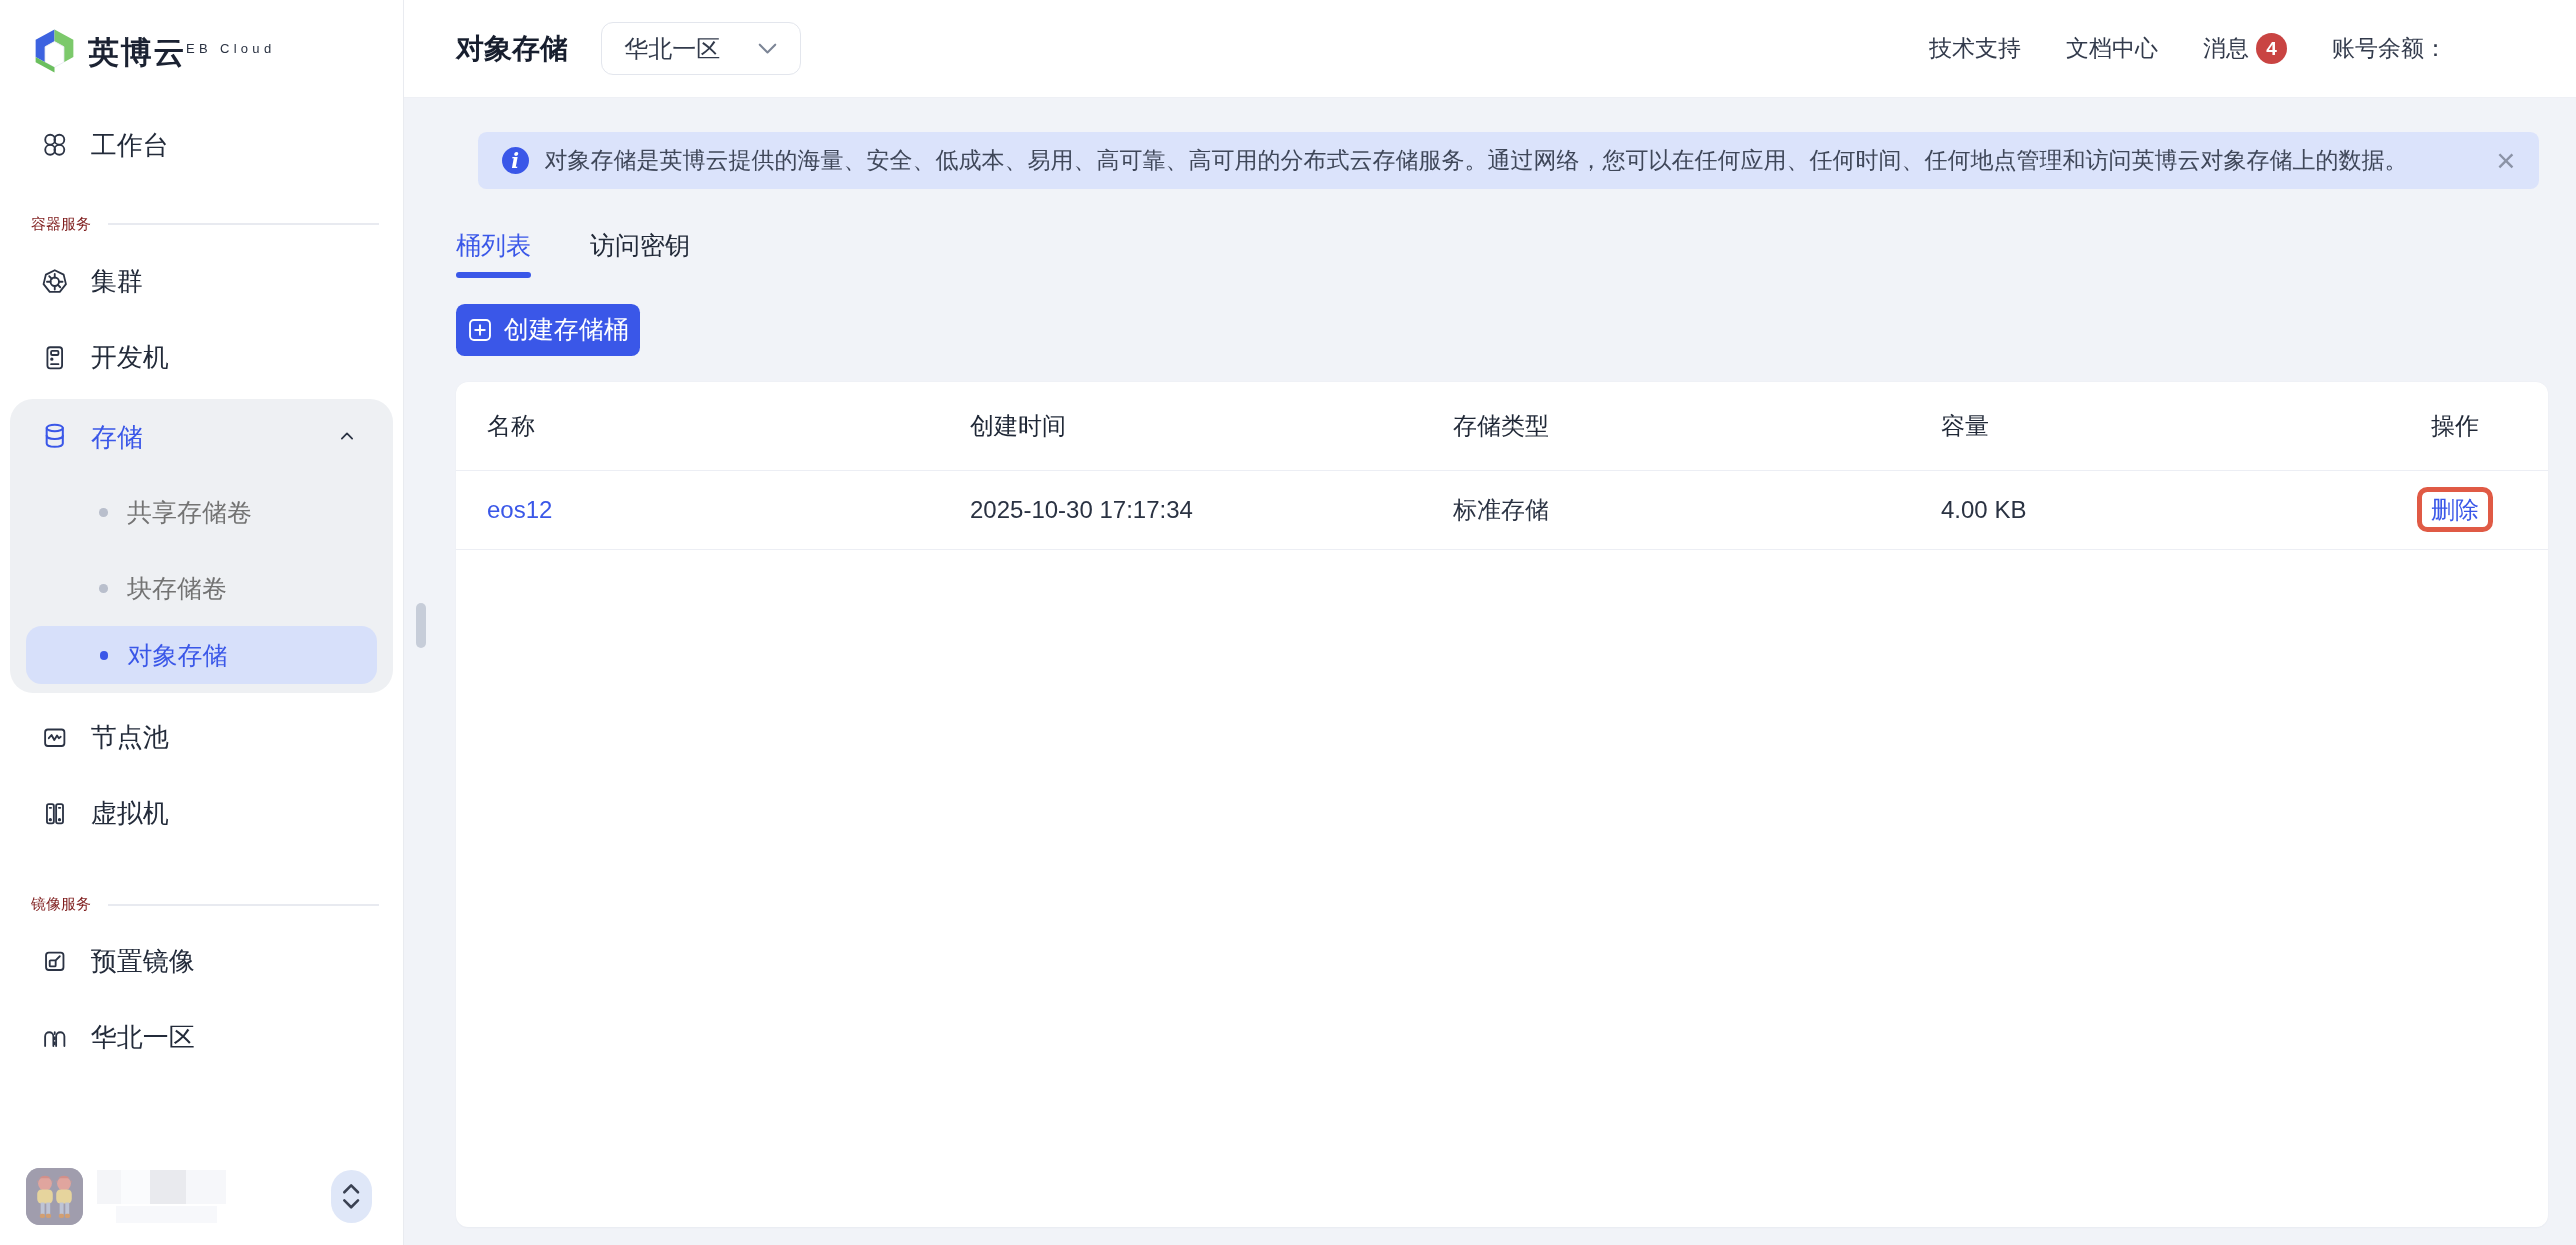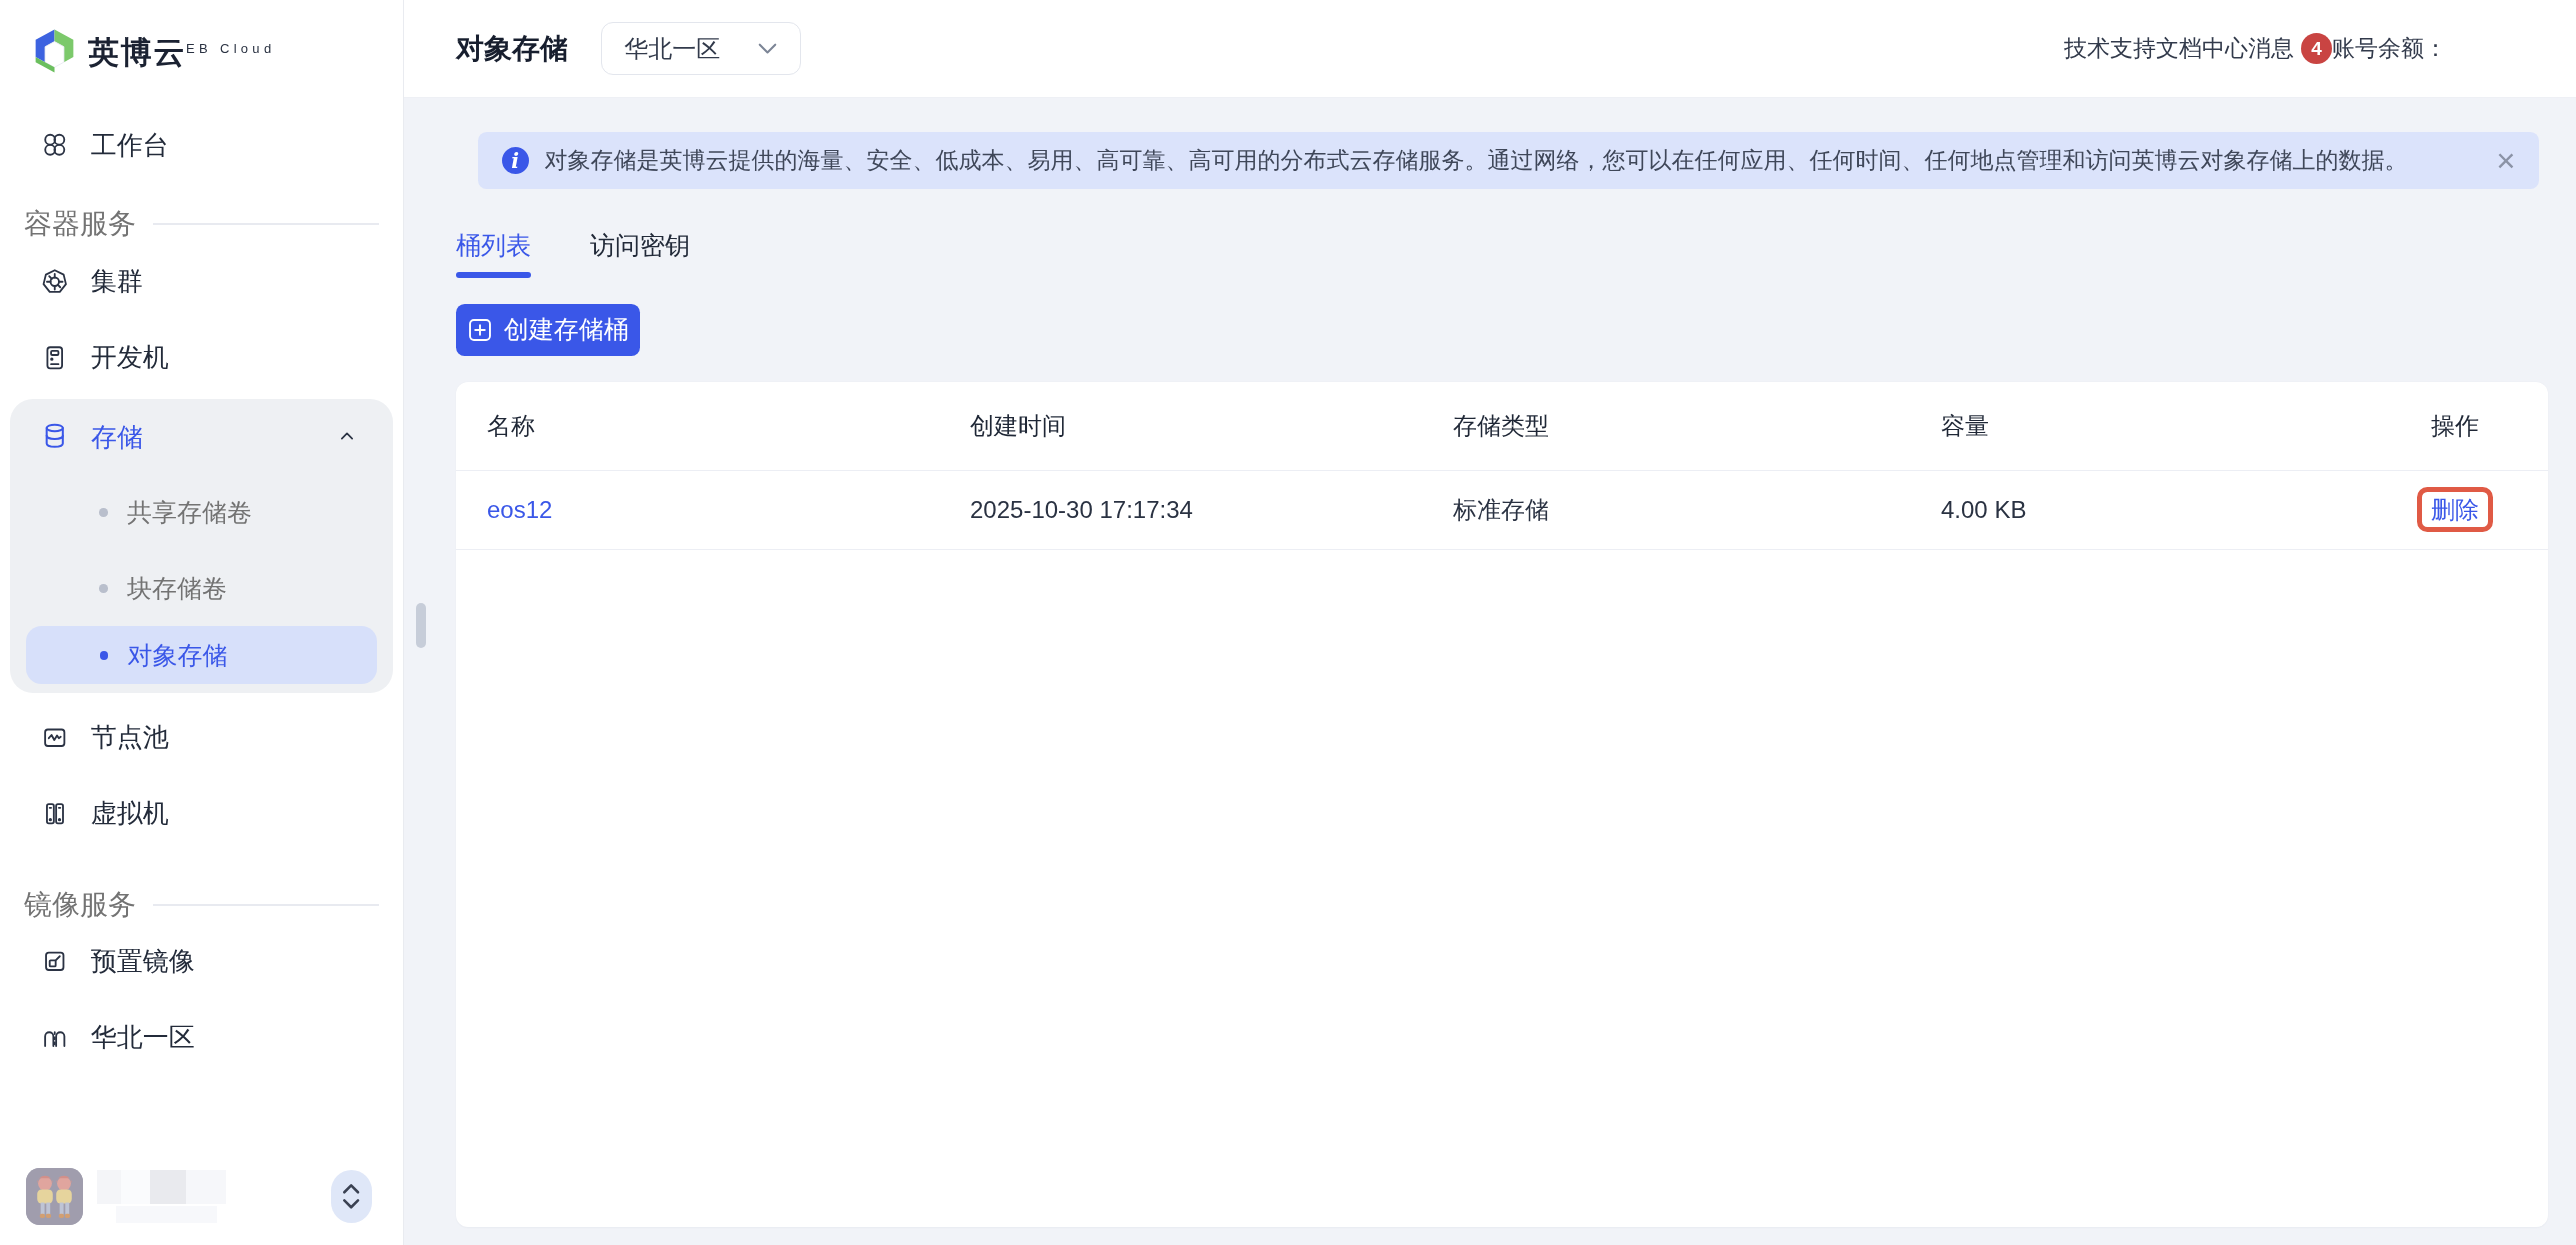--- a/index.html
+++ b/index.html
@@ -21,21 +21,21 @@
   .logo-name { font-size:31px; font-weight:700; color:#1b2232; letter-spacing:1.7px; }
   .logo-sub { font-size:13px; color:#2a3242; letter-spacing:4.3px; margin-top:5.2px; }
 
   .nav { display:flex; flex-direction:column; flex:1; overflow:hidden; }
   .nav-item {
     display:flex; align-items:center; gap:22.3px; height:76px;
     padding-left:41px; font-size:26px; color:#232b3a; cursor:pointer;
   }
   .nav-item .ic { width:27.5px; height:27.5px; display:flex; align-items:center; justify-content:center; }
   .section { display:flex; align-items:center; gap:17px; height:38px; padding-left:24px; margin-top:22.3px; }
-  .section-label { font-size:28px; color:#737373; white-space:nowrap; }
+  .section-label { font-size:15px; color:#7f1d1d; white-space:nowrap;margin-left:7px; }
   .section-line { flex:1; height:1.7px; background:#e8eaf0; margin-right:24px; }
 
   .storage-group { background:#eef0f3; border-radius:23px; margin:3.4px 10.3px 6.9px 10.3px; padding:1.7px 0 8.6px 0; }
   .storage-head { display:flex; align-items:center; gap:22.3px; height:74px; padding:0 34px 0 31px; cursor:pointer; }
   .storage-head .label { flex:1; font-size:26px; color:#3a57e8; font-weight:500; }
   .sub-item {
     display:flex; align-items:center; gap:19px; height:76px;
     padding-left:89px; font-size:25px; color:#737373; cursor:pointer;
   }
   .sub-item .dot { width:8.6px; height:8.6px; border-radius:50%; background:#b9bfcc; }
@@ -69,21 +69,21 @@
   .topbar {
     height:98px; background:#ffffff; border-bottom:1.7px solid #eef0f5;
     display:flex; align-items:center; padding:0 129px 0 52px;
   }
   .page-title { font-size:28px; font-weight:700; color:#171e2e; }
   .region-select {
     margin-left:33px; height:53px; min-width:187px; border:1.7px solid #e3e6ed; border-radius:12px;
     display:flex; align-items:center; gap:38px; padding:0 22.3px 0 22.3px;
     font-size:24px; color:#323a4b; background:#fff; cursor:pointer;
   }
-  .topbar-right { margin-left:auto; display:flex; align-items:center; font-size:23px; color:#323a4b; }
+  .topbar-right { margin-left:auto; display:flex; align-items:center; gap:45px; font-size:23px; color:#323a4b; }
   .top-link { cursor:pointer; }
   .msg-wrap { display:flex; align-items:center; gap:6.9px; cursor:pointer; }
   .badge {
     min-width:31px; height:31px; border-radius:50%; background:#c94442; color:#fff;
     font-size:19px; font-weight:700; display:flex; align-items:center; justify-content:center;
   }
   .balance { cursor:default; }
 
   .content { flex:1; padding:34px 28px 19px 52px; display:flex; flex-direction:column; min-height:0; }
   .banner {

